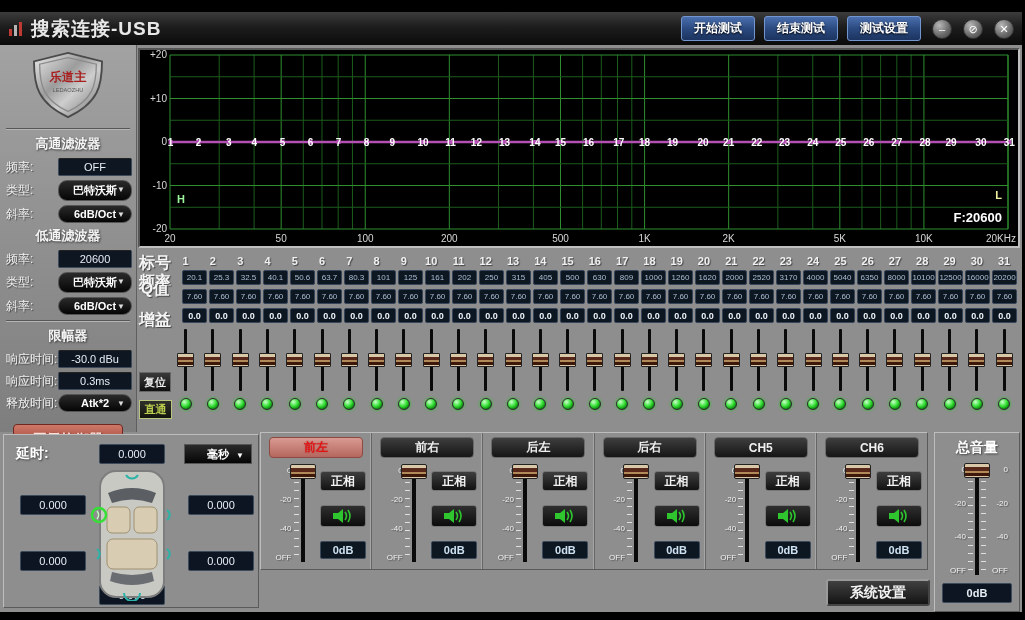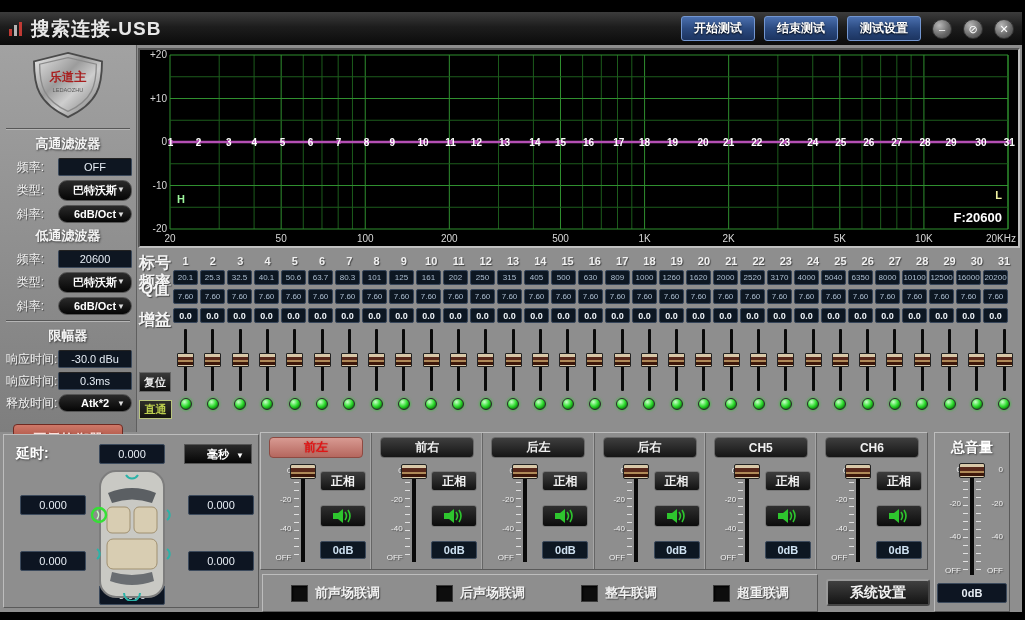--- a/index.html
+++ b/index.html
@@ -20,21 +20,21 @@
     color:#fff; font-size:11px; line-height:18px; text-align:center; cursor:pointer; margin-left:2px; }
 
   
   .sidebar { position:absolute; left:0; top:33px; width:137px; height:387px;
     background:linear-gradient(180deg,#a2a2a2,#7e7e7e); border-right:1px solid #5f5f5f; padding-top:6px; }
   .logo-wrap { text-align:center; }
   .divider { height:2px; background:#575757; border-bottom:1px solid #b5b5b5; margin:5px 6px; }
   .sec-title { text-align:center; color:#f5f5f5; font-size:13px; font-weight:bold;
     text-shadow:1px 1px 2px #3a3a3a; margin:4px 0 5px; }
   .srow { display:flex; align-items:center; margin:4px 4px 4px 6px; }
-  .srow .lbl { width:52px; text-align:center; color:#f2f2f2; font-size:12px; text-shadow:1px 1px 1px #444; padding-right:3px; white-space:nowrap; }
+  .srow .lbl { width:52px; text-align:left; color:#f2f2f2; font-size:12px; text-shadow:1px 1px 1px #444; padding-right:3px; white-space:nowrap; }
   .valbox { flex:1; background:#0e1621; border:1px solid #3c4a5c; border-top-color:#222;
     color:#e6edf5; font-size:11px; text-align:center; padding:2px 0; border-radius:2px; }
   .drop { flex:1; background:linear-gradient(180deg,#2a2a2a,#050505); border:1px solid #555; border-radius:9px;
     color:#fff; font-size:11px; font-weight:bold; text-align:center; padding:2px 0; position:relative; cursor:pointer; }
   .drop .arrow { position:absolute; right:6px; top:4px; font-size:8px; color:#ddd; }
   .geq-btn { display:block; margin:12px auto 0; width:110px; padding:6px 0;
     background:linear-gradient(180deg,#cf7868,#a34a3c 60%,#8d3a30); border:1px solid #6e2a22; border-radius:4px;
     color:#ffe0da; font-size:14px; font-weight:bold; text-shadow:1px 1px 2px #501812; cursor:pointer; }
 
   
@@ -43,21 +43,21 @@
 
   
   .eq-area { position:absolute; left:138px; top:240px; width:882px; height:178px; }
   .eq-labels { position:absolute; left:0; top:0; width:34px; height:100%; }
   .eq-labels .rl { position:absolute; left:0; width:34px; text-align:center; color:#f5f5f5; font-size:16px; font-weight:bold; text-shadow:1px 1px 1px #444; }
   .eq-grid { position:absolute; left:34px; top:0; width:846px; }
   .eq-row { display:flex; }
   .eq-row .cell { width:27.29px; flex:0 0 27.29px; display:flex; align-items:center; justify-content:center; }
   .eq-row.r-band { height:17px; }
   .eq-row.r-band .cell { color:#f0f0f0; font-size:11px; font-weight:bold; text-shadow:1px 1px 1px #444; }
-  .eq-row.r-freq,.eq-row.r-q,.eq-row.r-gain { height:19px; }
+  .eq-row.r-freq,.eq-row.r-q,.eq-row.r-gain { height:19px;justify-content:flex-end; }
   .box-cell { background:#0d1722; border:1px solid #37465a; border-radius:2px; margin:1px;
     width:25px !important; flex:0 0 25px !important; height:15px; font-size:8px; color:#aebfd2; }
   .r-gain .box-cell { color:#eef3f8; font-weight:bold; font-size:9px; }
   .eq-row.r-slider { height:68px; }
   .strack { position:relative; width:3px; height:62px; background:#0a0a0a; border-radius:1px; }
   .shandle { position:absolute; left:-7px; top:24px; width:17px; height:14px; border:1px solid #222; border-radius:1px;
     background:linear-gradient(180deg,#d9c9a9 0 3px,#57271a 3px 6px,#b08a58 6px 8px,#3c170a 8px 11px,#d9c9a9 11px 14px); cursor:pointer; }
   .eq-row.r-led { height:20px; }
   .led { width:12px; height:12px; border-radius:50%; border:1px solid #2a2a2a;
     background:radial-gradient(circle at 35% 30%,#ccffcc,#35e035 45%,#0d8a0d 75%,#044); box-shadow:0 0 3px #2c2; }
@@ -101,21 +101,21 @@
     color:#cfe2f2; font-size:11px; font-weight:bold; cursor:pointer; }
 
   .footer-panel { position:absolute; left:262px; top:562px; width:556px; height:38px; display:flex; align-items:center; justify-content:space-around; }
   .chk { display:flex; align-items:center; gap:7px; cursor:pointer; }
   .chk .boxsq { width:17px; height:17px; background:#0d0d0d; border:1px solid #3a3a3a; box-shadow:inset 1px 1px 2px #000; }
   .chk .clabel { color:#f2f2f2; font-size:13px; font-weight:bold; text-shadow:1px 1px 1px #444; }
   .sys-btn { position:absolute; left:826px; top:567px; width:104px; height:27px;
     background:linear-gradient(180deg,#404040,#141414); border:2px solid; border-color:#9a9a9a #444 #444 #9a9a9a;
     border-radius:3px; color:#f2f2f2; font-size:14px; font-weight:bold; cursor:pointer; }
 
-  .master-panel { position:absolute; left:934px; top:420px; width:76px; height:180px; }
+  .master-panel { position:absolute; left:934px; top:420px; width:86px; height:180px; }
   .mtitle { text-align:center; color:#fff; font-size:14px; font-weight:bold; text-shadow:1px 1px 2px #444; margin-top:6px; }
   .mbody { display:flex; justify-content:center; margin-top:4px; }
   .mgain { display:block; margin:8px auto 0; width:70px; height:20px; background:#0d1522; border:1px solid #3c4a5c;
     color:#e8eef5; font-size:11px; font-weight:bold; text-align:center; line-height:18px; border-radius:2px; cursor:pointer; }
 </style>
 </head>
 <body>
 
 <div class="window">
 
@@ -920,38 +920,20 @@
                 <polygon points="1,5 6,5 11,1 11,15 6,11 1,11" fill="#2ec52e"></polygon>
                 <path d="M13 4 Q16 8 13 12 M16 2 Q20 8 16 14" stroke="#2ec52e" fill="none" stroke-width="1.6"></path>
               </svg>
             </button>
             <button class="gainbtn">0dB</button>
           </div>
         </div>
       </div>
     </div>
 
-  <div class="footer-panel panel">
-      <div class="chk">
-        <span class="boxsq"></span>
-        <span class="clabel">前声场联调</span>
-      </div>
-      <div class="chk">
-        <span class="boxsq"></span>
-        <span class="clabel">后声场联调</span>
-      </div>
-      <div class="chk">
-        <span class="boxsq"></span>
-        <span class="clabel">整车联调</span>
-      </div>
-      <div class="chk">
-        <span class="boxsq"></span>
-        <span class="clabel">超重联调</span>
-      </div>
-    </div>
   <button class="sys-btn">系统设置</button>
 
   <div class="master-panel panel">
     <div class="mtitle">总音量</div>
     <div class="mbody">
       <div class="fscale" style="height:110px">
           <span>0</span>
           <span>-20</span>
           <span>-40</span>
           <span>OFF</span>

